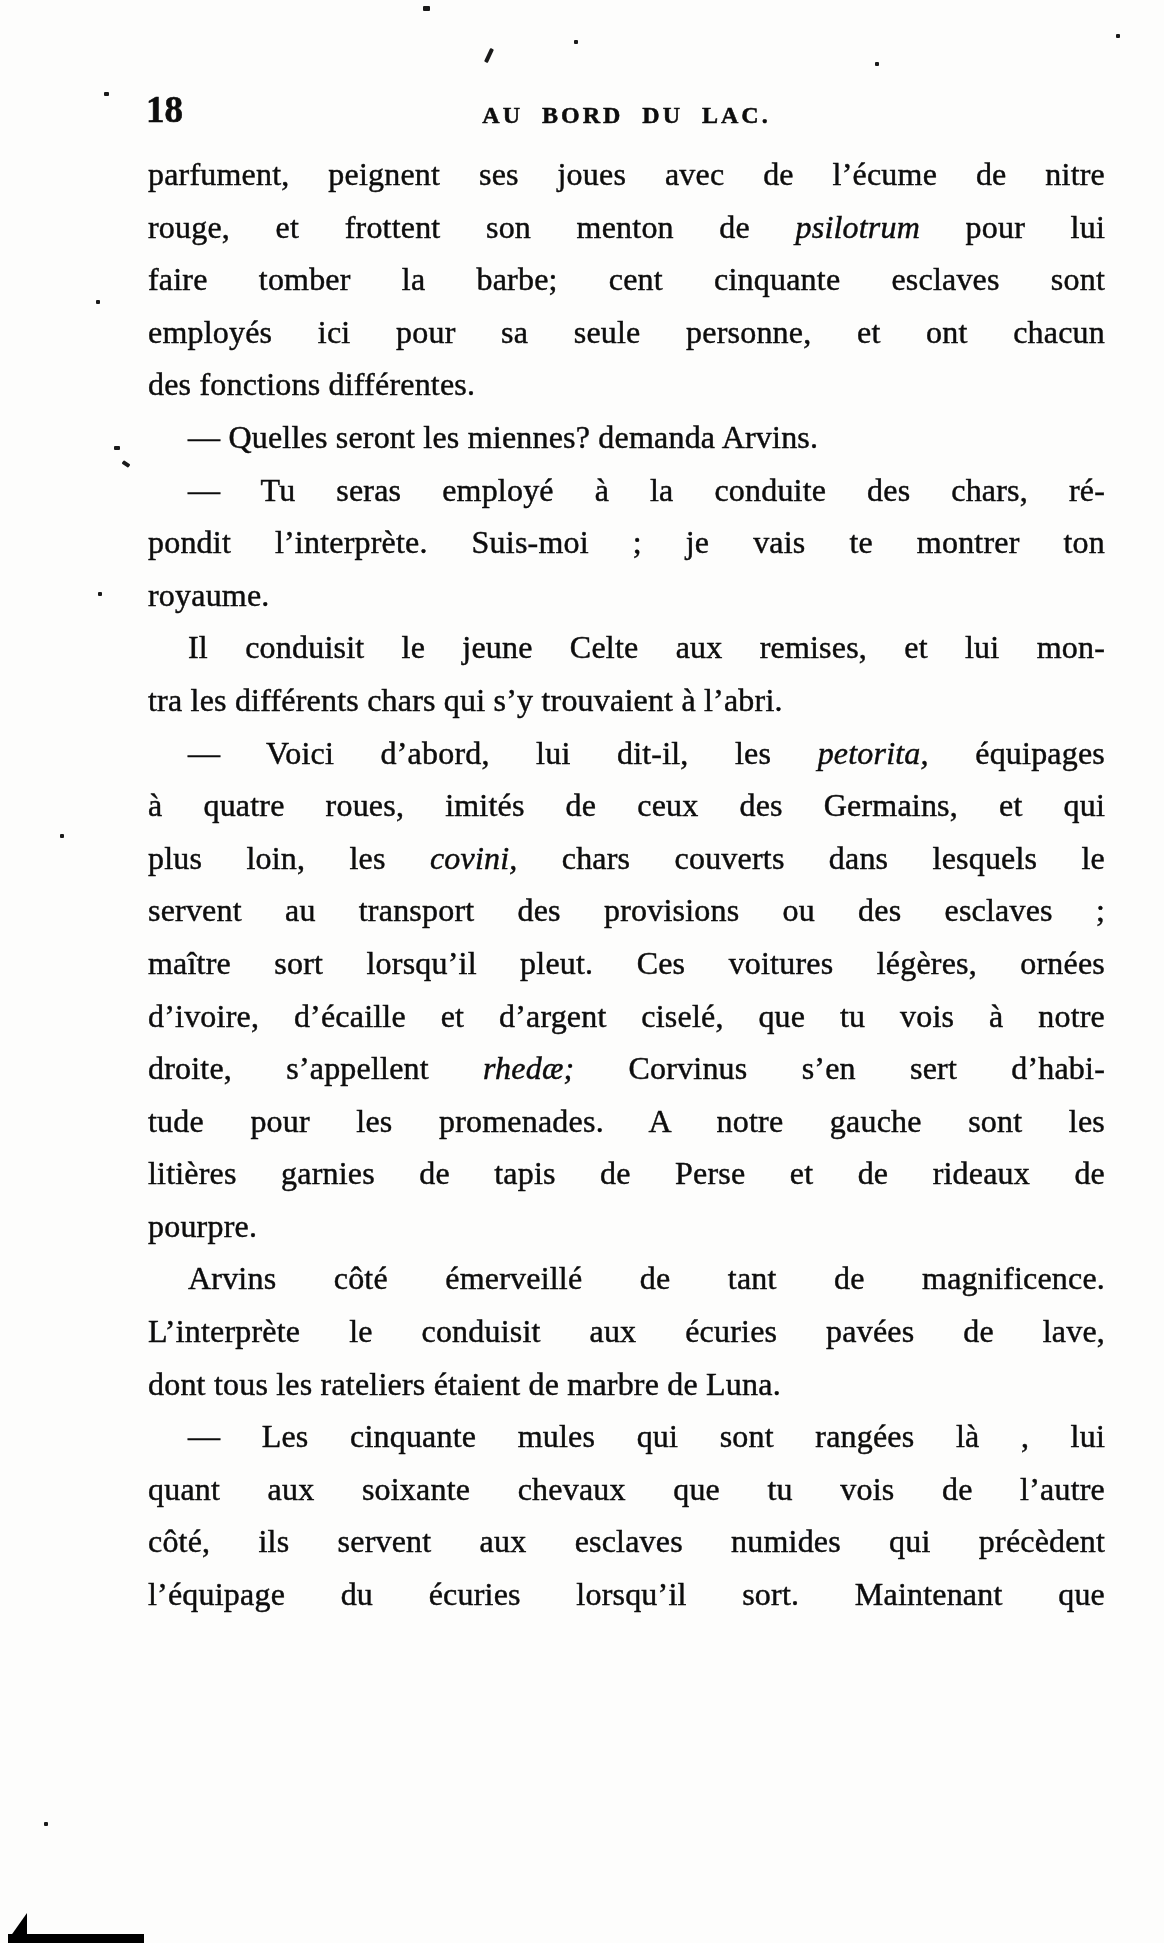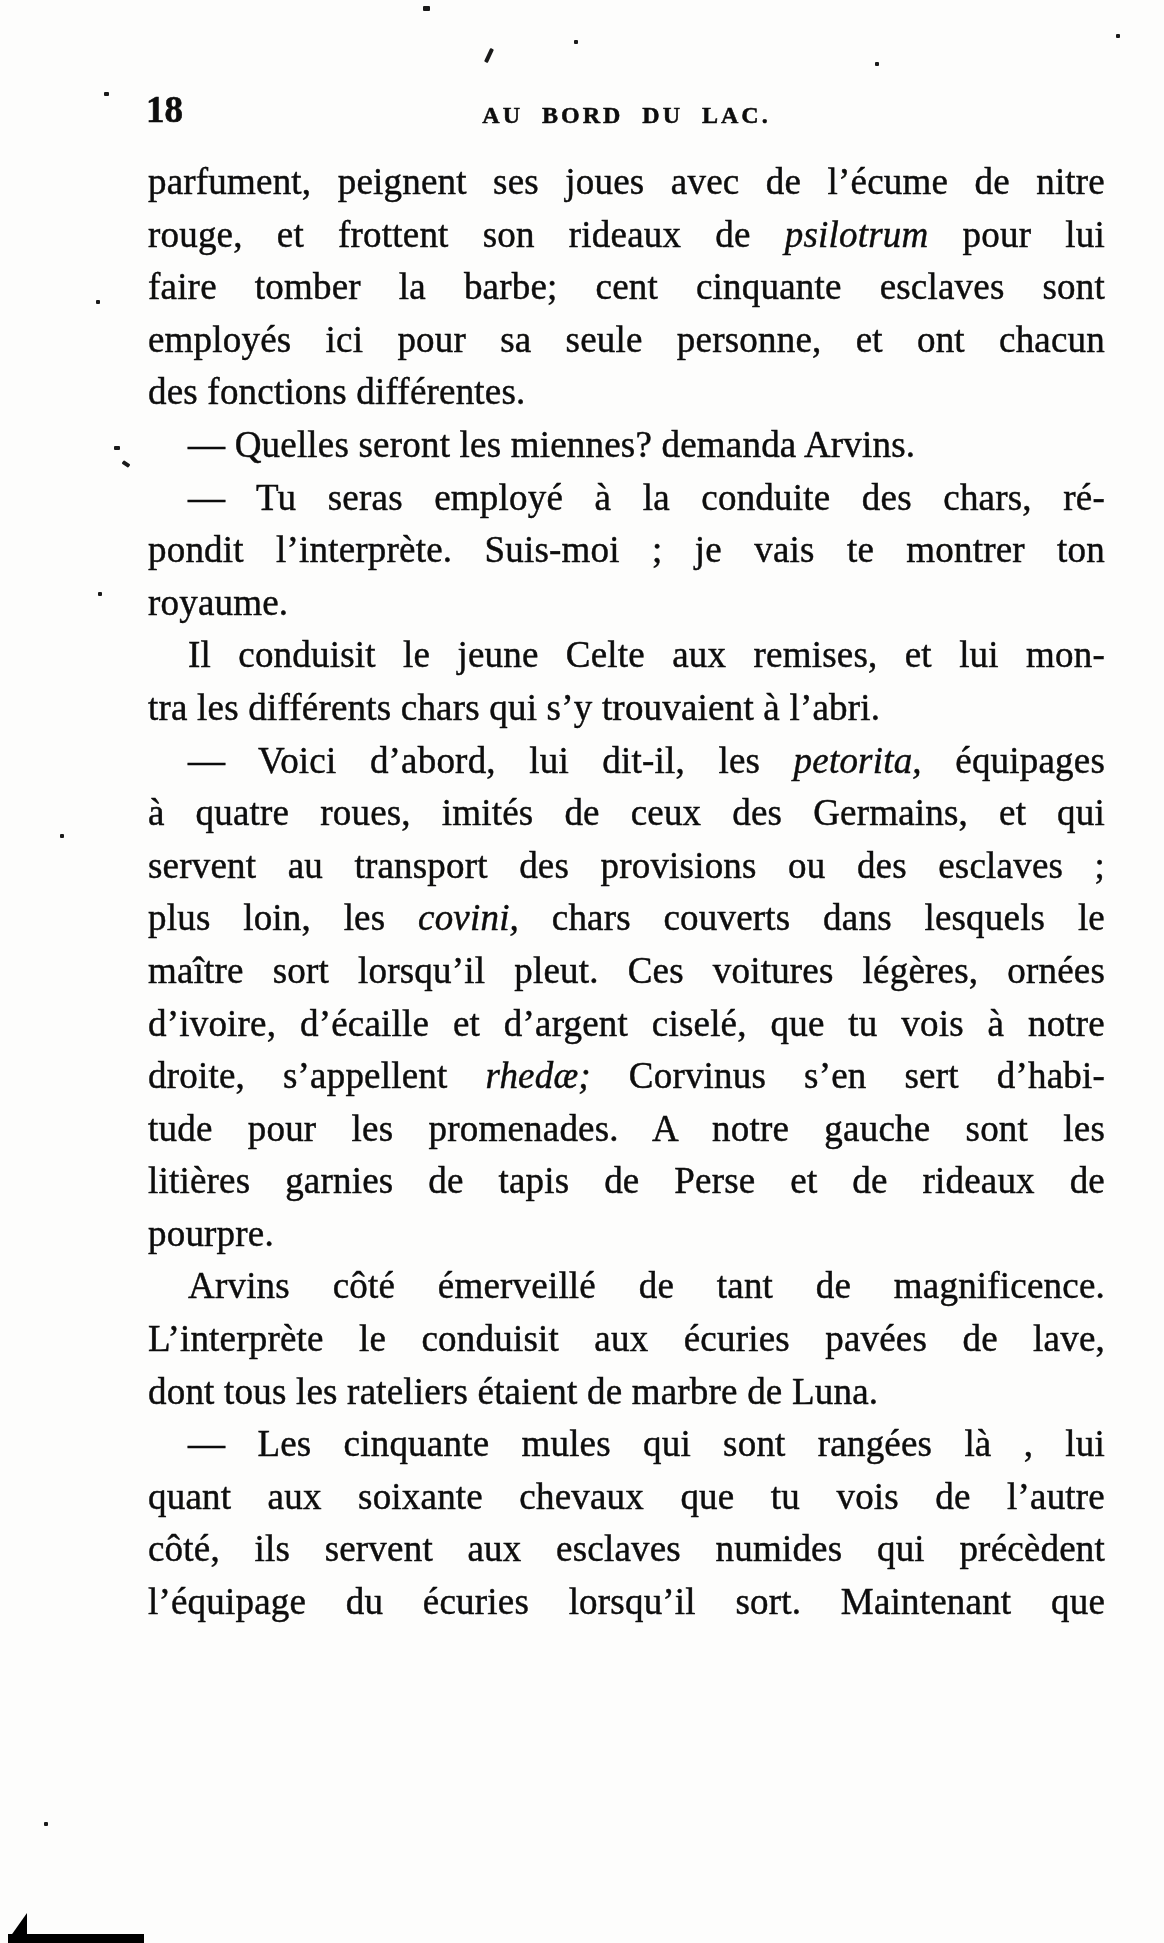--- a/index.html
+++ b/index.html
@@ -23,22 +23,22 @@
   }
   .running-head {
     position: absolute; left: 148px; top: 102px; width: 957px;
     text-align: center;
     font-size: 24px; font-weight: bold;
     letter-spacing: 3px; word-spacing: 10px;
     -webkit-text-stroke: 0.5px currentColor;
   }
   
   .text-block {
-    position: absolute; left: 148px; top: 156px; width: 957px;
-    font-size: 37px; line-height: 52.6px;
+    position: absolute; left: 148px; top: 148px; width: 957px;
+    font-size: 32px; line-height: 52.6px;
     letter-spacing: 0.2px;
     -webkit-text-stroke: 0.45px currentColor;
   }
   .para { margin: 0; }
   .line {
     text-align: justify;
     text-align-last: justify;
   }
   .line.endline { text-align-last: auto; }
   .line.indent { text-indent: 40px; }
@@ -60,42 +60,42 @@
 
 <div class="page">
 
   <div class="pagenum">18</div>
 
   <div class="running-head">AU BORD DU LAC.</div>
 
   <div class="text-block">
       <div class="para">
         <div class="line"><span>parfument, peignent ses joues avec de l’écume de nitre</span></div>
-        <div class="line"><span>rouge, et frottent son rideaux de </span><span class="it">psilotrum</span><span> pour lui</span></div>
+        <div class="line"><span>rouge, et frottent son menton de </span><span class="it">psilotrum</span><span> pour lui</span></div>
         <div class="line"><span>faire tomber la barbe; cent cinquante esclaves sont</span></div>
         <div class="line"><span>employés ici pour sa seule personne, et ont chacun</span></div>
         <div class="line endline"><span>des fonctions différentes.</span></div>
       </div>
       <div class="para">
         <div class="line indent endline"><span>— Quelles seront les miennes? demanda Arvins.</span></div>
       </div>
       <div class="para">
         <div class="line indent"><span>— Tu seras employé à la conduite des chars, ré-</span></div>
         <div class="line"><span>pondit l’interprète. Suis-moi ; je vais te montrer ton</span></div>
         <div class="line endline"><span>royaume.</span></div>
       </div>
       <div class="para">
         <div class="line indent"><span>Il conduisit le jeune Celte aux remises, et lui mon-</span></div>
         <div class="line endline"><span>tra les différents chars qui s’y trouvaient à l’abri.</span></div>
       </div>
       <div class="para">
         <div class="line indent"><span>— Voici d’abord, lui dit-il, les </span><span class="it">petorita,</span><span> équipages</span></div>
         <div class="line"><span>à quatre roues, imités de ceux des Germains, et qui</span></div>
+        <div class="line"><span>plus loin, les </span><span class="it">covini,</span><span> chars couverts dans lesquels le</span></div>
         <div class="line"><span>servent au transport des provisions ou des esclaves ;</span></div>
-        <div class="line"><span>plus loin, les </span><span class="it">covini,</span><span> chars couverts dans lesquels le</span></div>
         <div class="line"><span>maître sort lorsqu’il pleut. Ces voitures légères, ornées</span></div>
         <div class="line"><span>d’ivoire, d’écaille et d’argent ciselé, que tu vois à notre</span></div>
         <div class="line"><span>droite, s’appellent </span><span class="it">rhedæ;</span><span> Corvinus s’en sert d’habi-</span></div>
         <div class="line"><span>tude pour les promenades. A notre gauche sont les</span></div>
         <div class="line"><span>litières garnies de tapis de Perse et de rideaux de</span></div>
         <div class="line endline"><span>pourpre.</span></div>
       </div>
       <div class="para">
         <div class="line indent"><span>Arvins côté émerveillé de tant de magnificence.</span></div>
         <div class="line"><span>L’interprète le conduisit aux écuries pavées de lave,</span></div>

